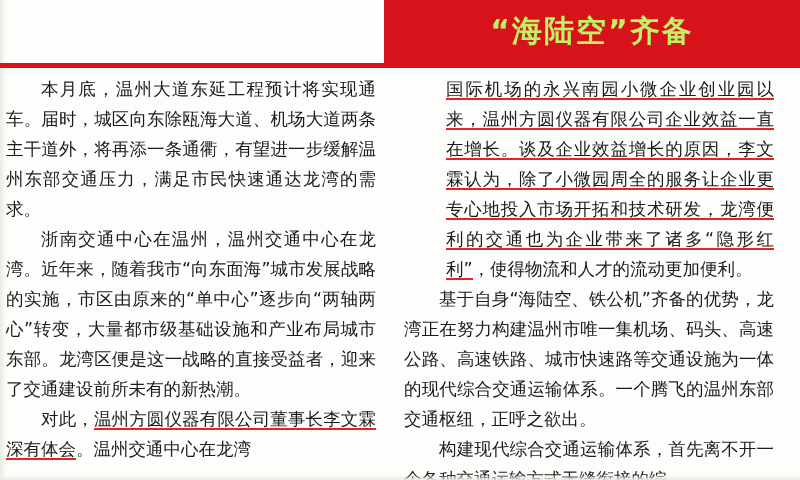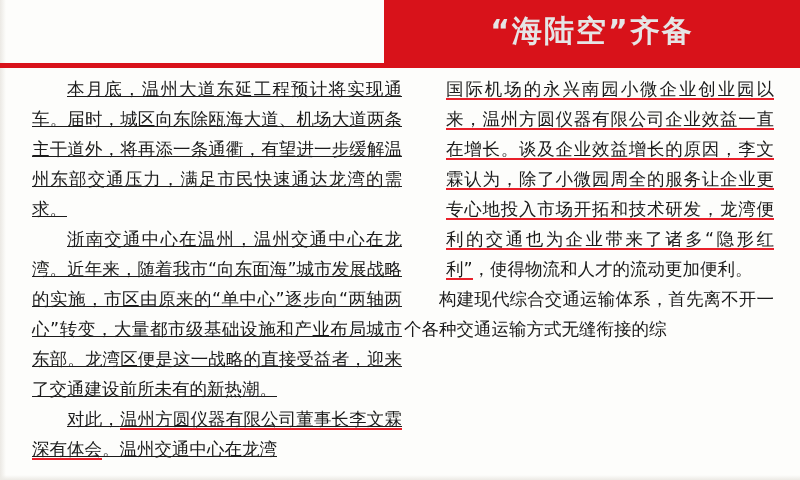--- a/index.html
+++ b/index.html
@@ -61,21 +61,21 @@
   .column {
     position: absolute;
     top: 74px;
     width: 370px;
     font-size: 17.5px;
     line-height: 30px;
     color: #1b1b1b;
     text-align: justify;
     text-justify: inter-ideograph;
   }
-  #col-left { left: 32px; text-decoration: underline; }
+  #col-left { left: 6px; }
   #col-right { left: 404px; }
 
   .para {
     margin: 0 0 0 0;
     text-indent: 2em;
   }
   .para.no-indent { text-indent: 0; margin-left: 42px; }
 
   
   .mark {
@@ -100,28 +100,29 @@
 </head>
 <body>
 
 <div id="page">
 
   <div id="page-edge-left"></div>
 
   <div id="header-rule" style="background: rgb(216, 18, 26);"></div>
 
   <div id="header-banner" style="background: rgb(216, 18, 26);">
-    <div id="header-title" style="color: #e5e5e5;">“海陆空”齐备</div>
+    <div id="header-title" style="color: #bef264;">“海陆空”齐备</div>
   </div>
 
   <div class="column" id="col-left">
       <p class="para"><span>本月底，温州大道东延工程预计将实现通车。届时，城区向东除瓯海大道、机场大道两条主干道外，将再添一条通衢，有望进一步缓解温州东部交通压力，满足市民快速通达龙湾的需求。</span></p>
       <p class="para"><span>浙南交通中心在温州，温州交通中心在龙湾。近年来，随着我市“向东面海”城市发展战略的实施，市区由原来的“单中心”逐步向“两轴两心”转变，大量都市级基础设施和产业布局城市东部。龙湾区便是这一战略的直接受益者，迎来了交通建设前所未有的新热潮。</span></p>
       <p class="para"><span>对此，</span><span class="mark" style="box-shadow: rgb(232, 32, 42) 0px -2px 0px 0px inset;">温州方圆仪器有限公司董事长李文霖深有体会</span><span>。温州交通中心在龙湾</span></p>
     </div>
 
   <div class="column" id="col-right">
       <p class="para no-indent"><span class="mark" style="box-shadow: rgb(232, 32, 42) 0px -2px 0px 0px inset;">国际机场的永兴南园小微企业创业园以来，温州方圆仪器有限公司企业效益一直在增长。谈及企业效益增长的原因，李文霖认为，除了小微园周全的服务让企业更专心地投入市场开拓和技术研发，龙湾便利的交通也为企业带来了诸多“隐形红利”</span><span>，使得物流和人才的流动更加便利。</span></p>
+      <p class="para"><span>基于自身“海陆空、铁公机”齐备的优势，龙湾正在努力构建温州市唯一集机场、码头、高速公路、高速铁路、城市快速路等交通设施为一体的现代综合交通运输体系。一个腾飞的温州东部交通枢纽，正呼之欲出。</span></p>
       <p class="para"><span>构建现代综合交通运输体系，首先离不开一个各种交通运输方式无缝衔接的综</span></p>
     </div>
 
   <div id="page-edge-bottom"></div>
 </div>
 
 </body></html>

